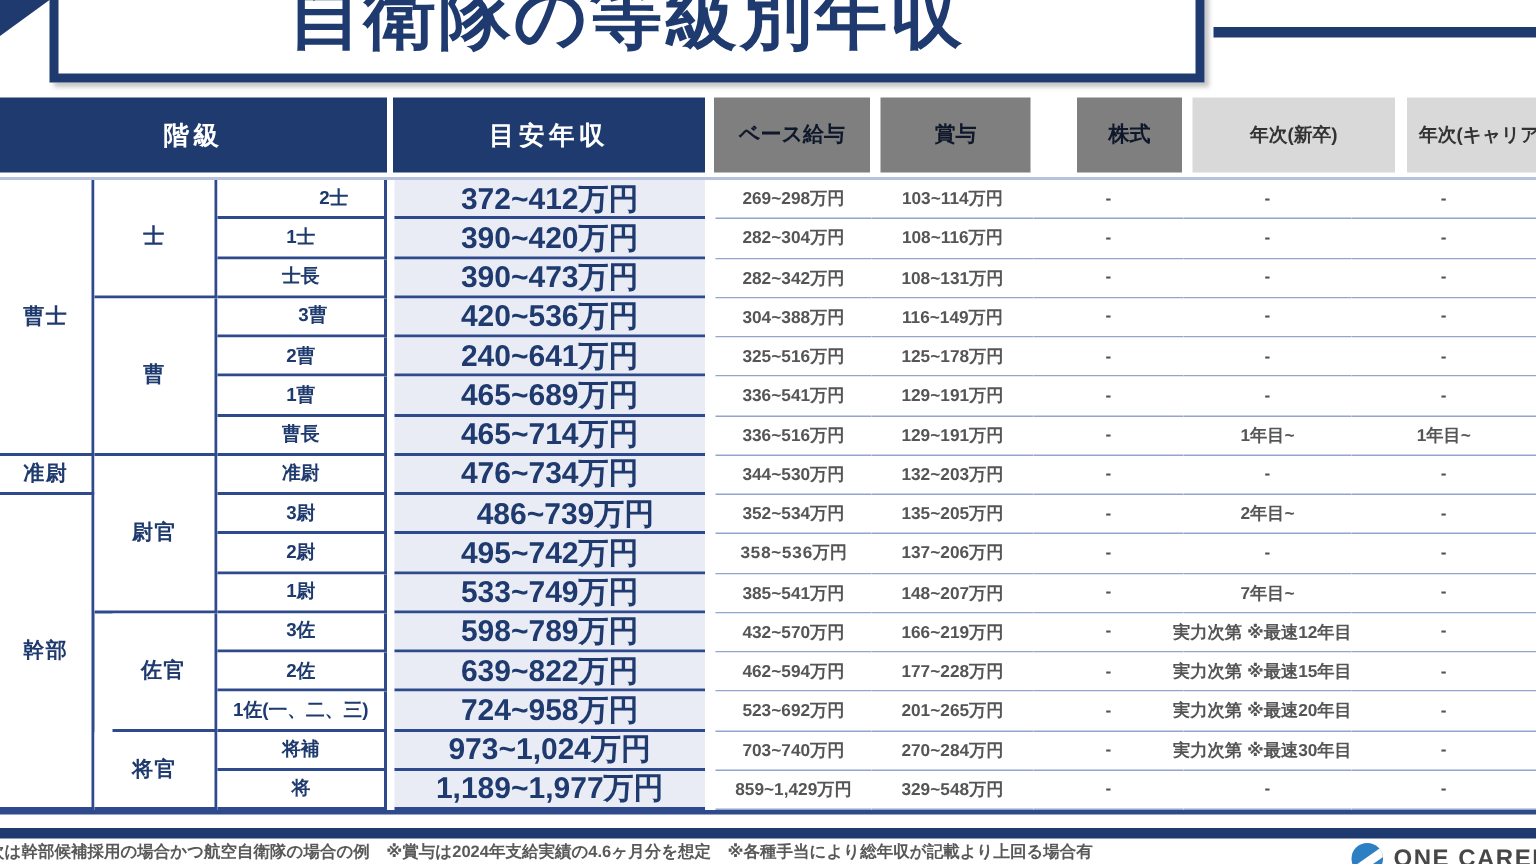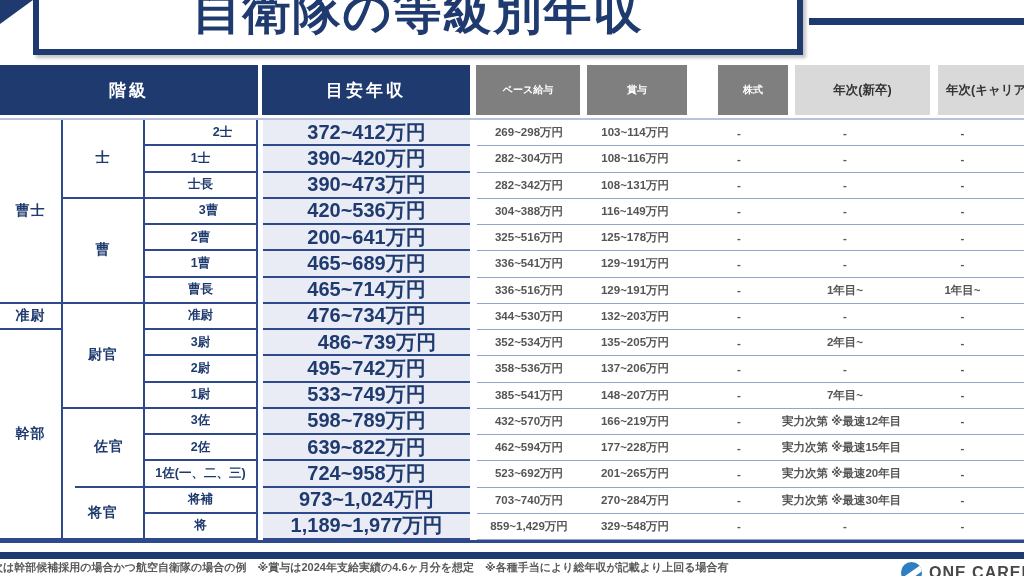--- a/index.html
+++ b/index.html
@@ -26,21 +26,21 @@
   }
   .deco-line{position:absolute;left:809px;top:18px;width:215px;height:7px;background:#1e3a6e;}
 
   
   .thead{position:absolute;left:0;top:65px;width:1024px;height:50px;}
   .hcell{
     position:absolute;top:0;height:50px;display:flex;align-items:center;justify-content:center;
     font-weight:bold;box-sizing:border-box;
   }
   .h-navy{background:#1e3a6e;color:#ffffff;font-size:17px;letter-spacing:3px;}
-  .h-gray{background:#7f7f7f;color:#ffffff;font-size:10px;text-align:right;}
+  .h-gray{background:#7f7f7f;color:#0f172a;font-size:14px;text-align:right;}
   .h-light{background:#d9d9d9;color:#333333;font-size:12.5px;}
   .h-rank{left:0;width:258px;}
   .h-income{left:262px;width:208px;}
   .h-base{left:476px;width:104px;}
   .h-bonus{left:587px;width:100px;}
   .h-stock{left:718px;width:70px;}
   .h-grad{left:795px;width:135px;}
   .h-career{left:938px;width:170px;justify-content:flex-start;padding-left:8px;}
 
   
@@ -140,21 +140,21 @@
       <div class="cell val" style="grid-area: 3 / 10;">-</div>
       <div class="cell val" style="grid-area: 3 / 11;">-</div>
       <div class="cell rank" style="grid-area: 4 / 3; padding-left: 16px;">3曹</div>
       <div class="cell income" style="grid-area: 4 / 5;">420~536万円</div>
       <div class="cell val" style="grid-area: 4 / 7;">304~388万円</div>
       <div class="cell val" style="grid-area: 4 / 8;">116~149万円</div>
       <div class="cell val" style="grid-area: 4 / 9;">-</div>
       <div class="cell val" style="grid-area: 4 / 10;">-</div>
       <div class="cell val" style="grid-area: 4 / 11;">-</div>
       <div class="cell rank" style="grid-area: 5 / 3;">2曹</div>
-      <div class="cell income" style="grid-area: 5 / 5;">200~641万円</div>
+      <div class="cell income" style="grid-area: 5 / 5;">240~641万円</div>
       <div class="cell val" style="grid-area: 5 / 7;">325~516万円</div>
       <div class="cell val" style="grid-area: 5 / 8;">125~178万円</div>
       <div class="cell val" style="grid-area: 5 / 9;">-</div>
       <div class="cell val" style="grid-area: 5 / 10;">-</div>
       <div class="cell val" style="grid-area: 5 / 11;">-</div>
       <div class="cell rank" style="grid-area: 6 / 3;">1曹</div>
       <div class="cell income" style="grid-area: 6 / 5;">465~689万円</div>
       <div class="cell val" style="grid-area: 6 / 7;">336~541万円</div>
       <div class="cell val" style="grid-area: 6 / 8;">129~191万円</div>
       <div class="cell val" style="grid-area: 6 / 9;">-</div>
@@ -176,21 +176,21 @@
       <div class="cell val" style="grid-area: 8 / 11;">-</div>
       <div class="cell rank" style="grid-area: 9 / 3;">3尉</div>
       <div class="cell income" style="grid-area: 9 / 5; padding-left: 21px;">486~739万円</div>
       <div class="cell val" style="grid-area: 9 / 7;">352~534万円</div>
       <div class="cell val" style="grid-area: 9 / 8;">135~205万円</div>
       <div class="cell val" style="grid-area: 9 / 9;">-</div>
       <div class="cell val" style="grid-area: 9 / 10;">2年目~</div>
       <div class="cell val" style="grid-area: 9 / 11;">-</div>
       <div class="cell rank" style="grid-area: 10 / 3;">2尉</div>
       <div class="cell income" style="grid-area: 10 / 5;">495~742万円</div>
-      <div class="cell val" style="grid-area: 10 / 7;">358~536万円</div>
+      <div class="cell val" style="grid-area: 10 / 7; font-family: Liberation Mono, monospace;">358~536万円</div>
       <div class="cell val" style="grid-area: 10 / 8;">137~206万円</div>
       <div class="cell val" style="grid-area: 10 / 9;">-</div>
       <div class="cell val" style="grid-area: 10 / 10;">-</div>
       <div class="cell val" style="grid-area: 10 / 11;">-</div>
       <div class="cell rank" style="grid-area: 11 / 3;">1尉</div>
       <div class="cell income" style="grid-area: 11 / 5;">533~749万円</div>
       <div class="cell val" style="grid-area: 11 / 7;">385~541万円</div>
       <div class="cell val" style="grid-area: 11 / 8;">148~207万円</div>
       <div class="cell val" style="grid-area: 11 / 9;">-</div>
       <div class="cell val" style="grid-area: 11 / 10;">7年目~</div>

